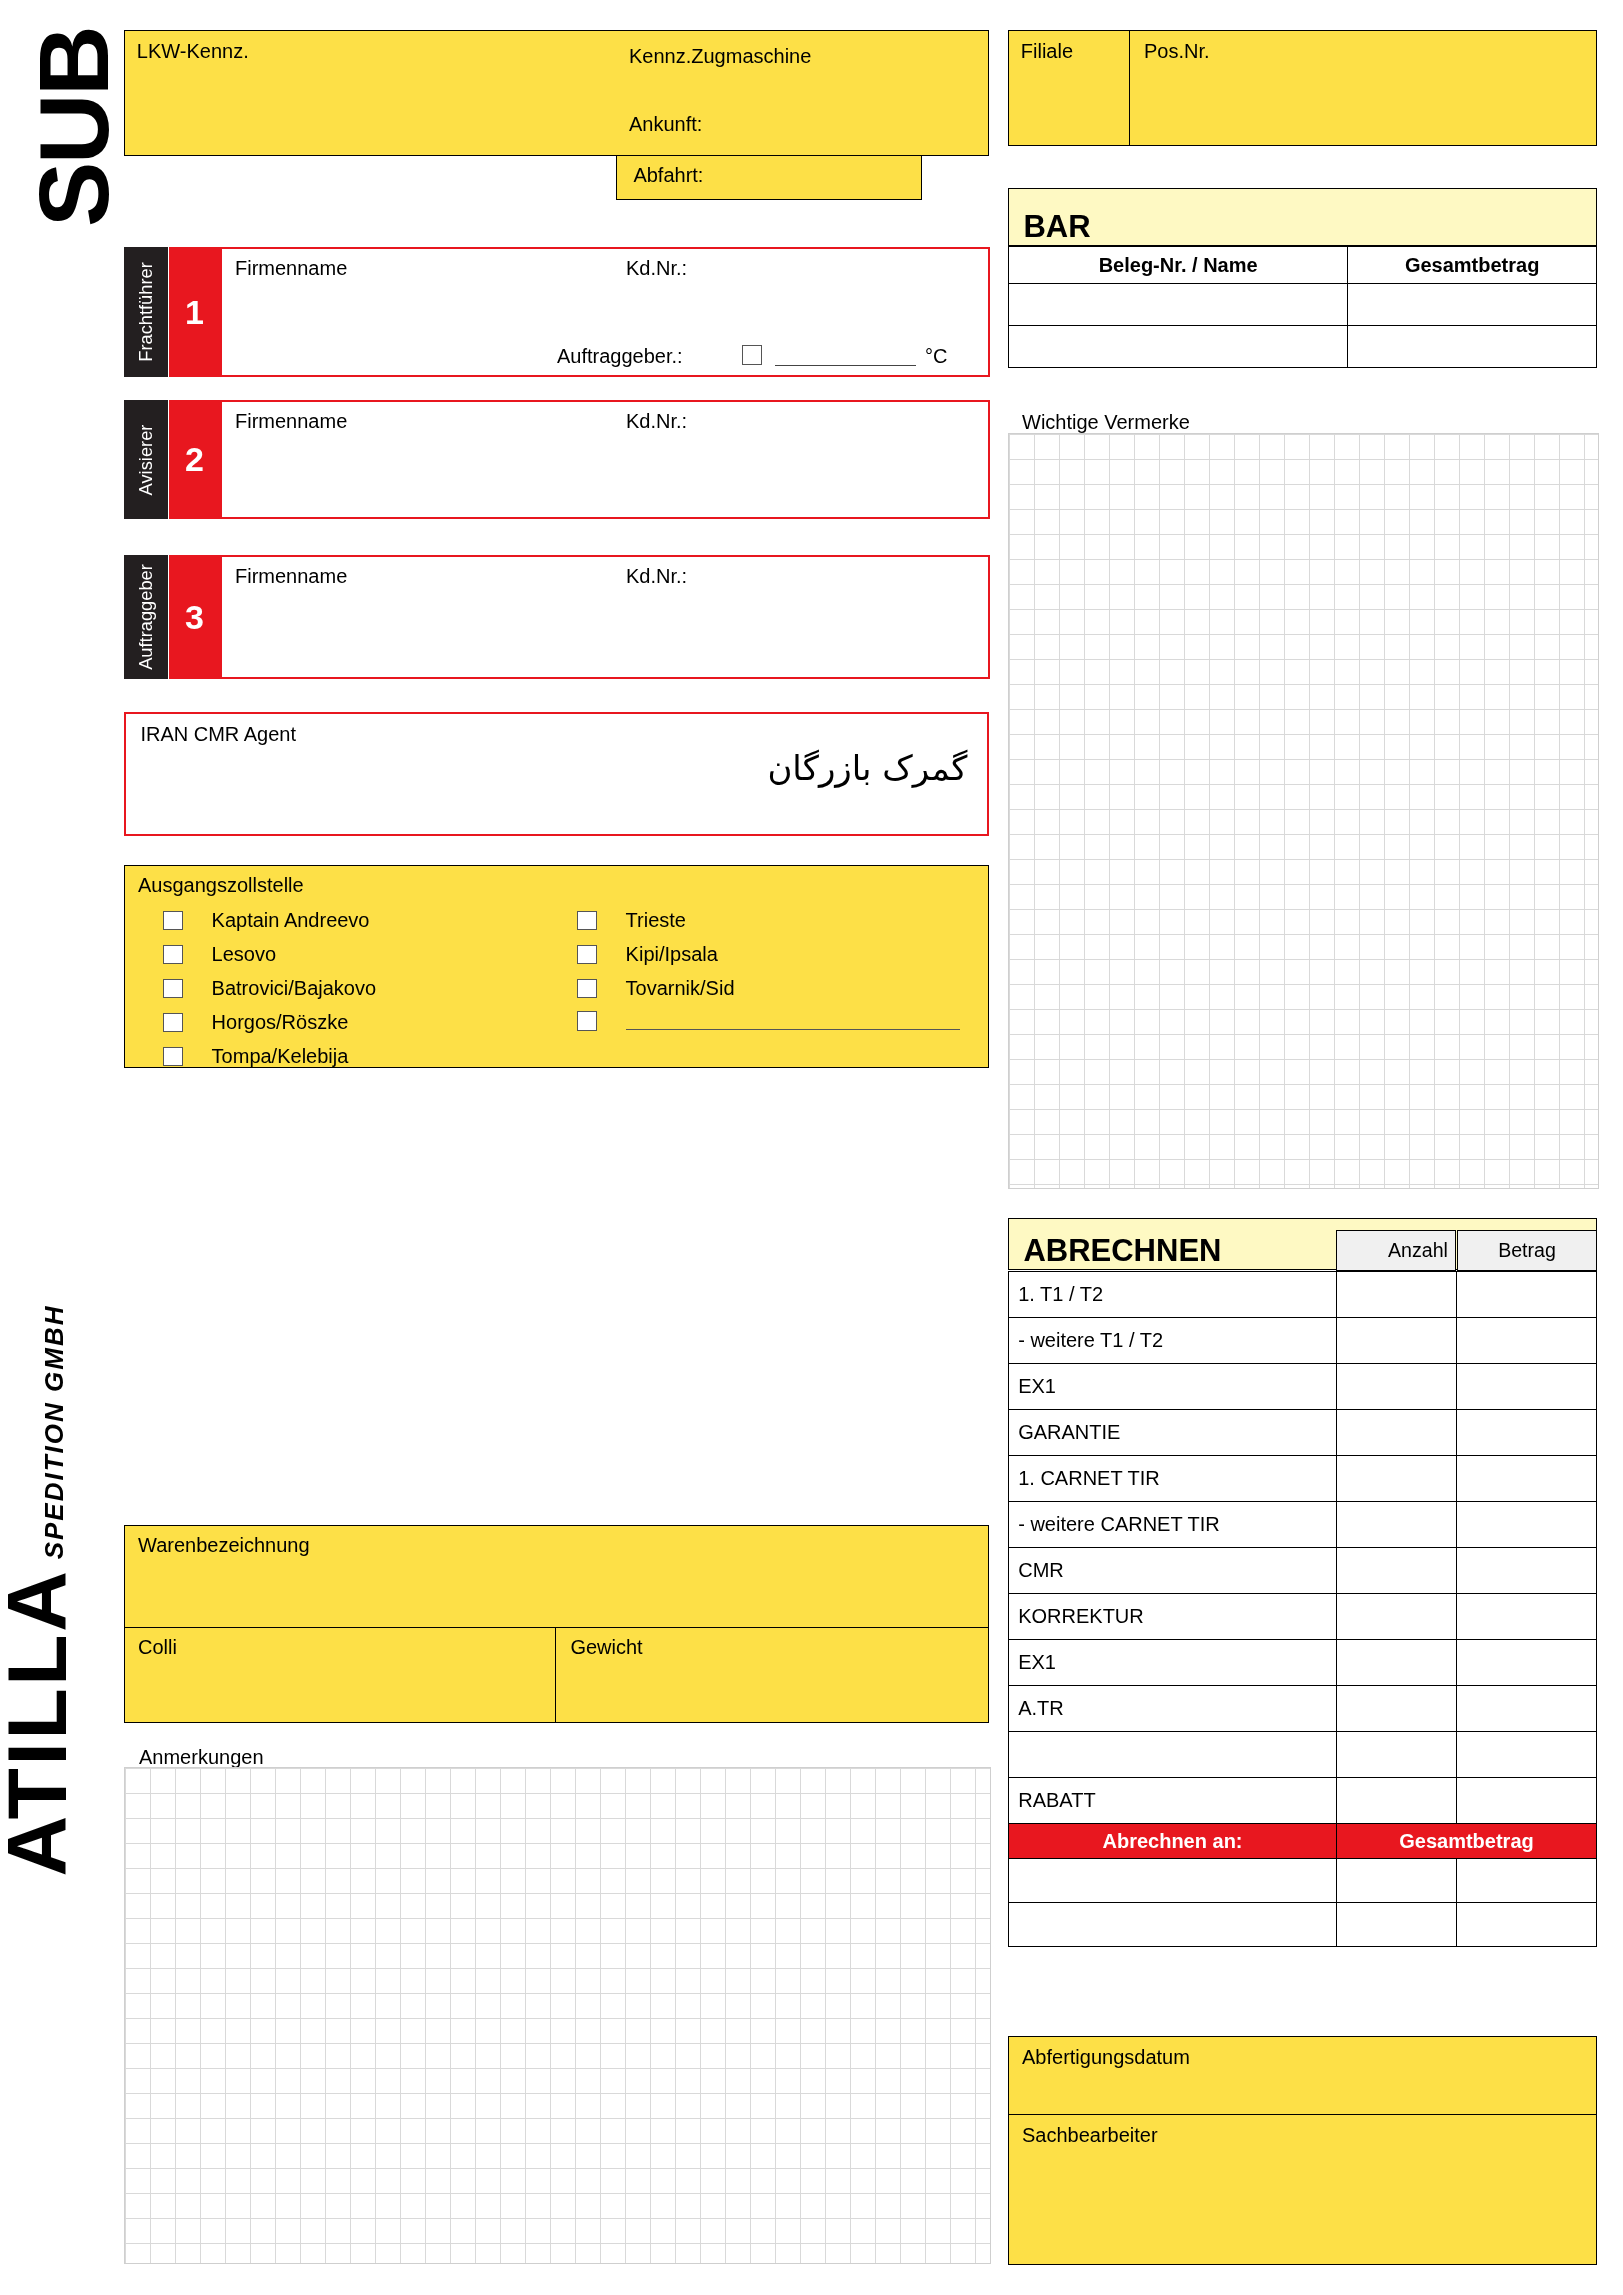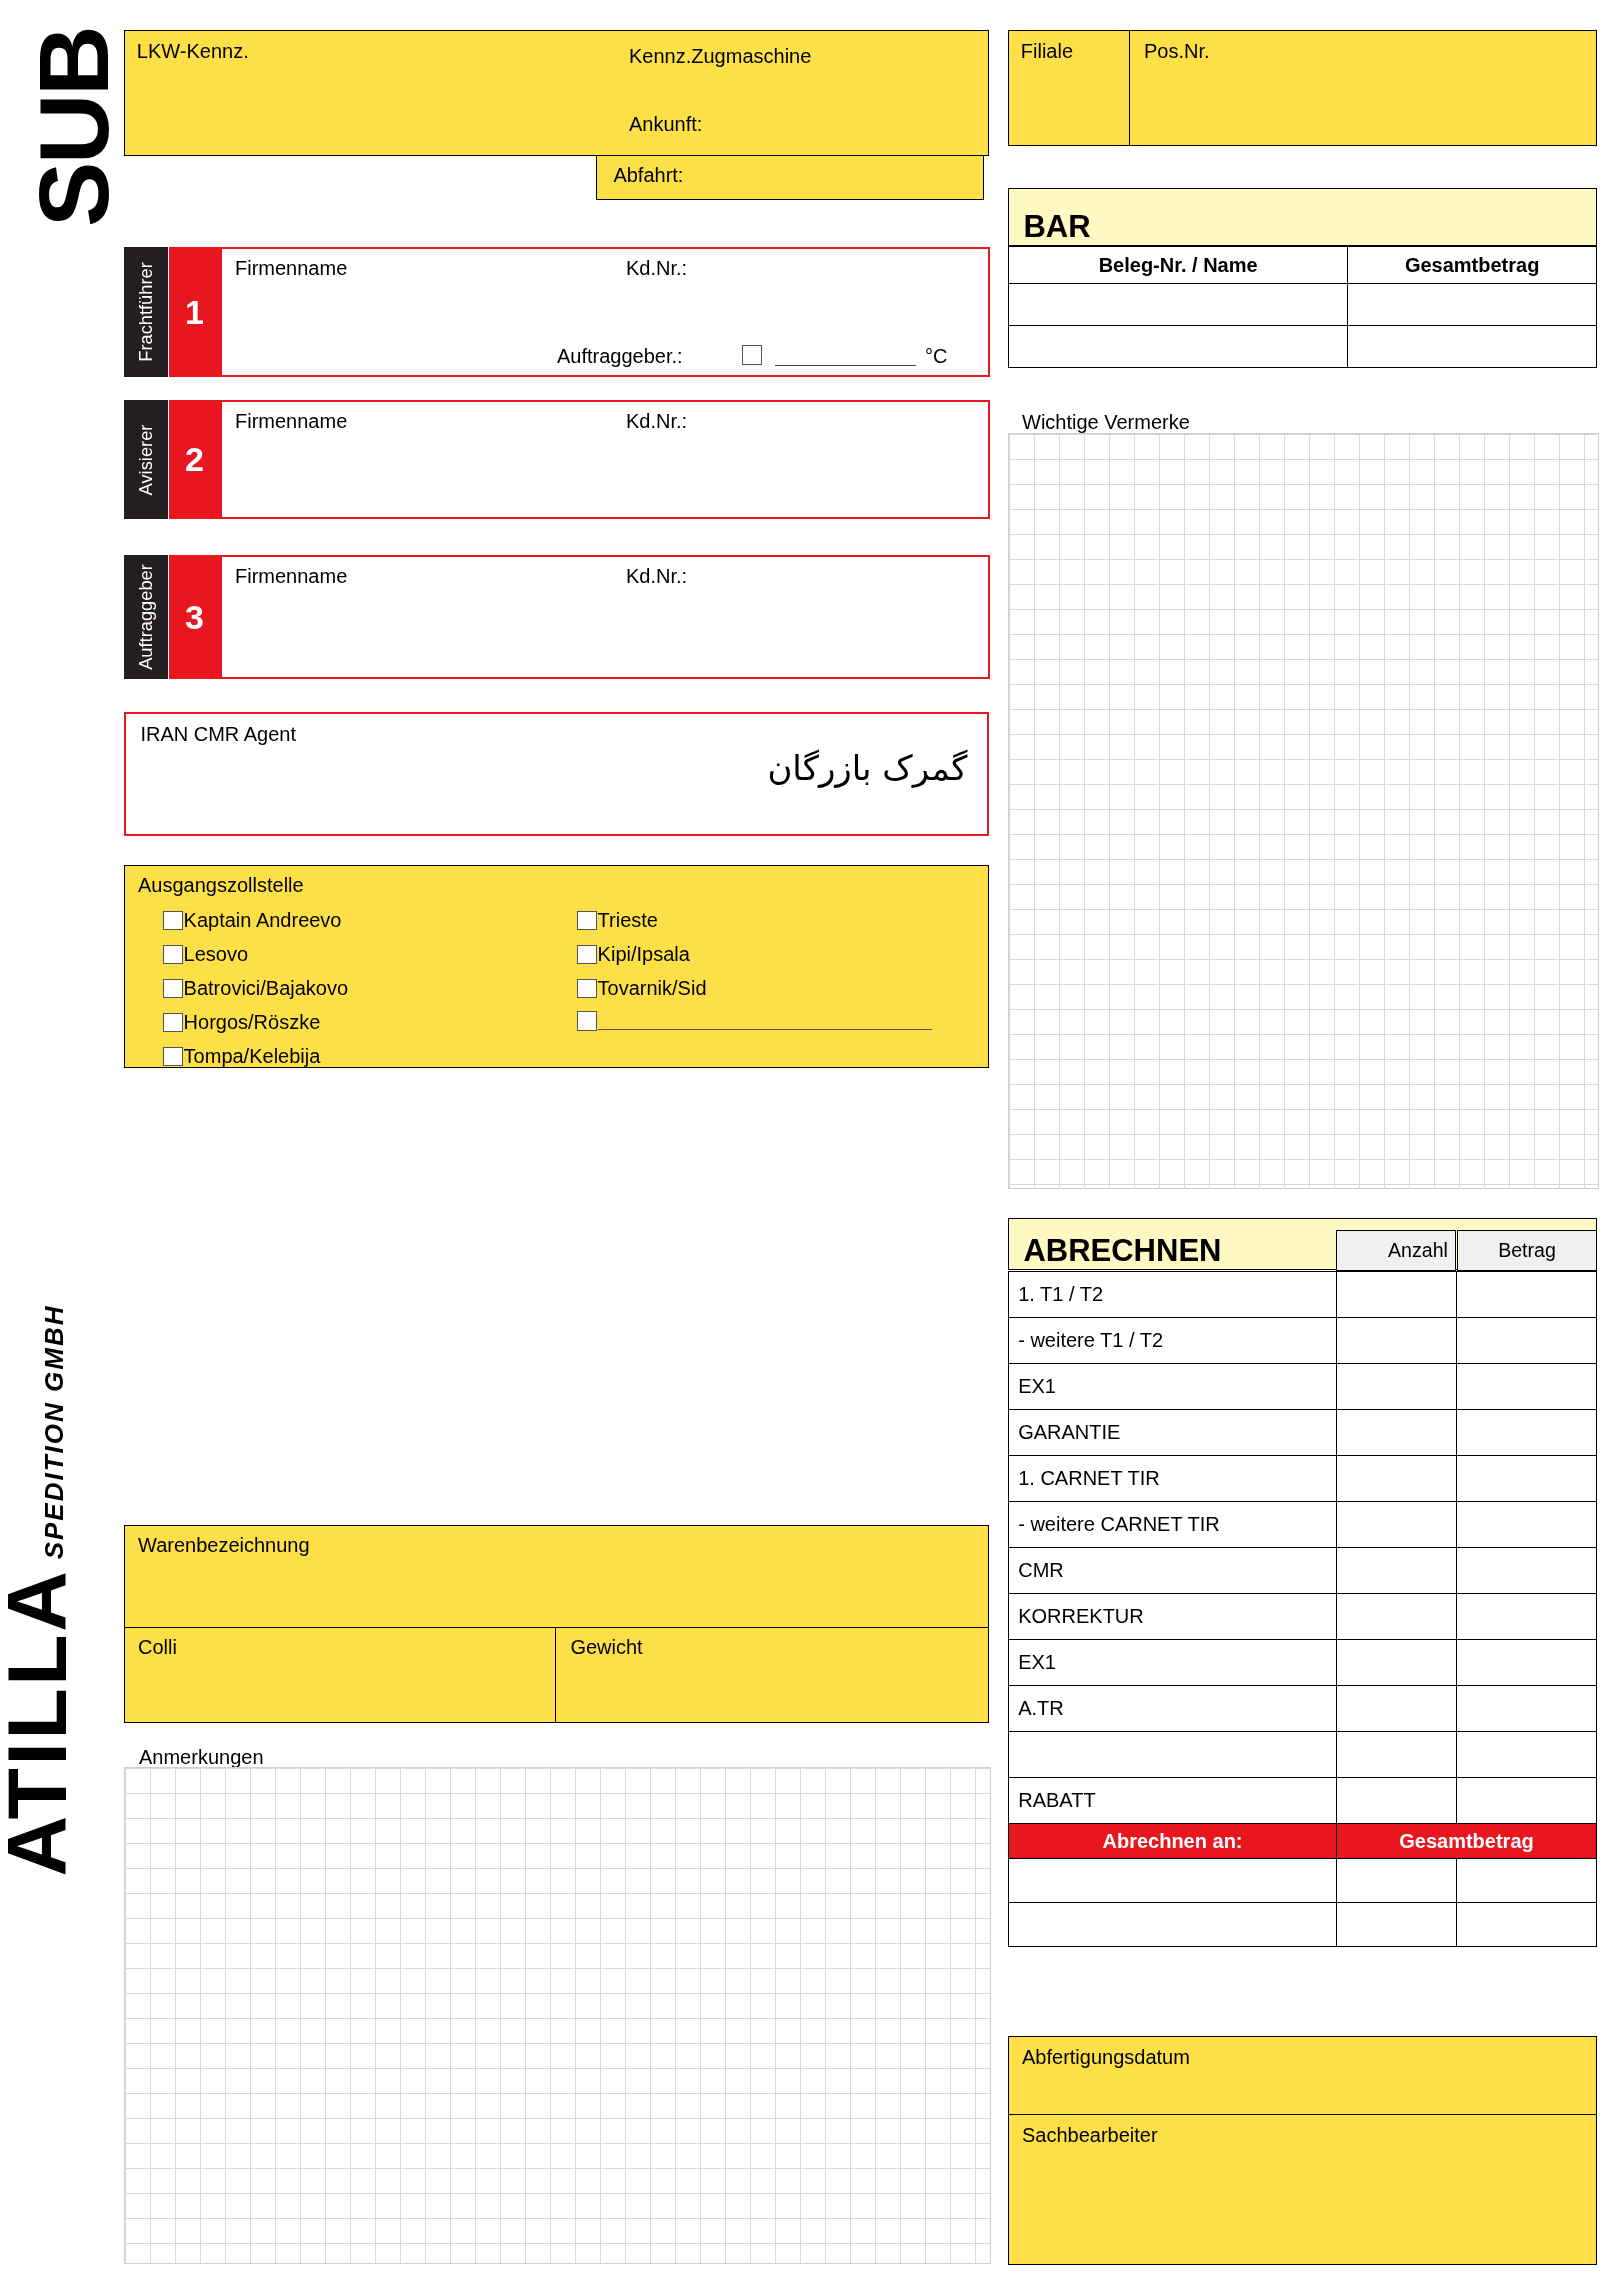--- a/index.html
+++ b/index.html
@@ -69,21 +69,21 @@
     font-size: 26px;
     font-style: italic;
     font-weight: bold;
     letter-spacing: 2px;
     margin-left: 9.2px;
     margin-bottom: 9.2px;
   }
 
   
   #truck-box { left: 124px; top: 30px; width: 865px; height: 126px; }
-  #truck-box2 { left: 596px; top: 156px; width: 388px; height: 44px; border-top: none; }
+  #truck-box2 { left: 616px; top: 156px; width: 306px; height: 44px; border-top: none; }
 
   
   .party-tab {
     position: absolute;
     width: 44px;
     background: #231f20;
     color: #fff;
     border: 1.3px solid #231f20;
     box-sizing: border-box;
   }
@@ -122,21 +122,21 @@
     border: 1.3px solid #555;
     box-sizing: border-box;
     vertical-align: middle;
     background: #fff;
   }
   .cbrow {
     position: absolute;
     font-size: 20px;
     display: flex;
     align-items: center;
-    gap: 1px;
+    gap: 29px;
     white-space: nowrap;
   }
 
   
   .gridpaper {
     background-image:
       linear-gradient(to right, #d9d9d9 0.7px, transparent 0.7px),
       linear-gradient(to bottom, #d9d9d9 0.7px, transparent 0.7px);
     background-size: 25px 25px;
     background-position: 0 0;

